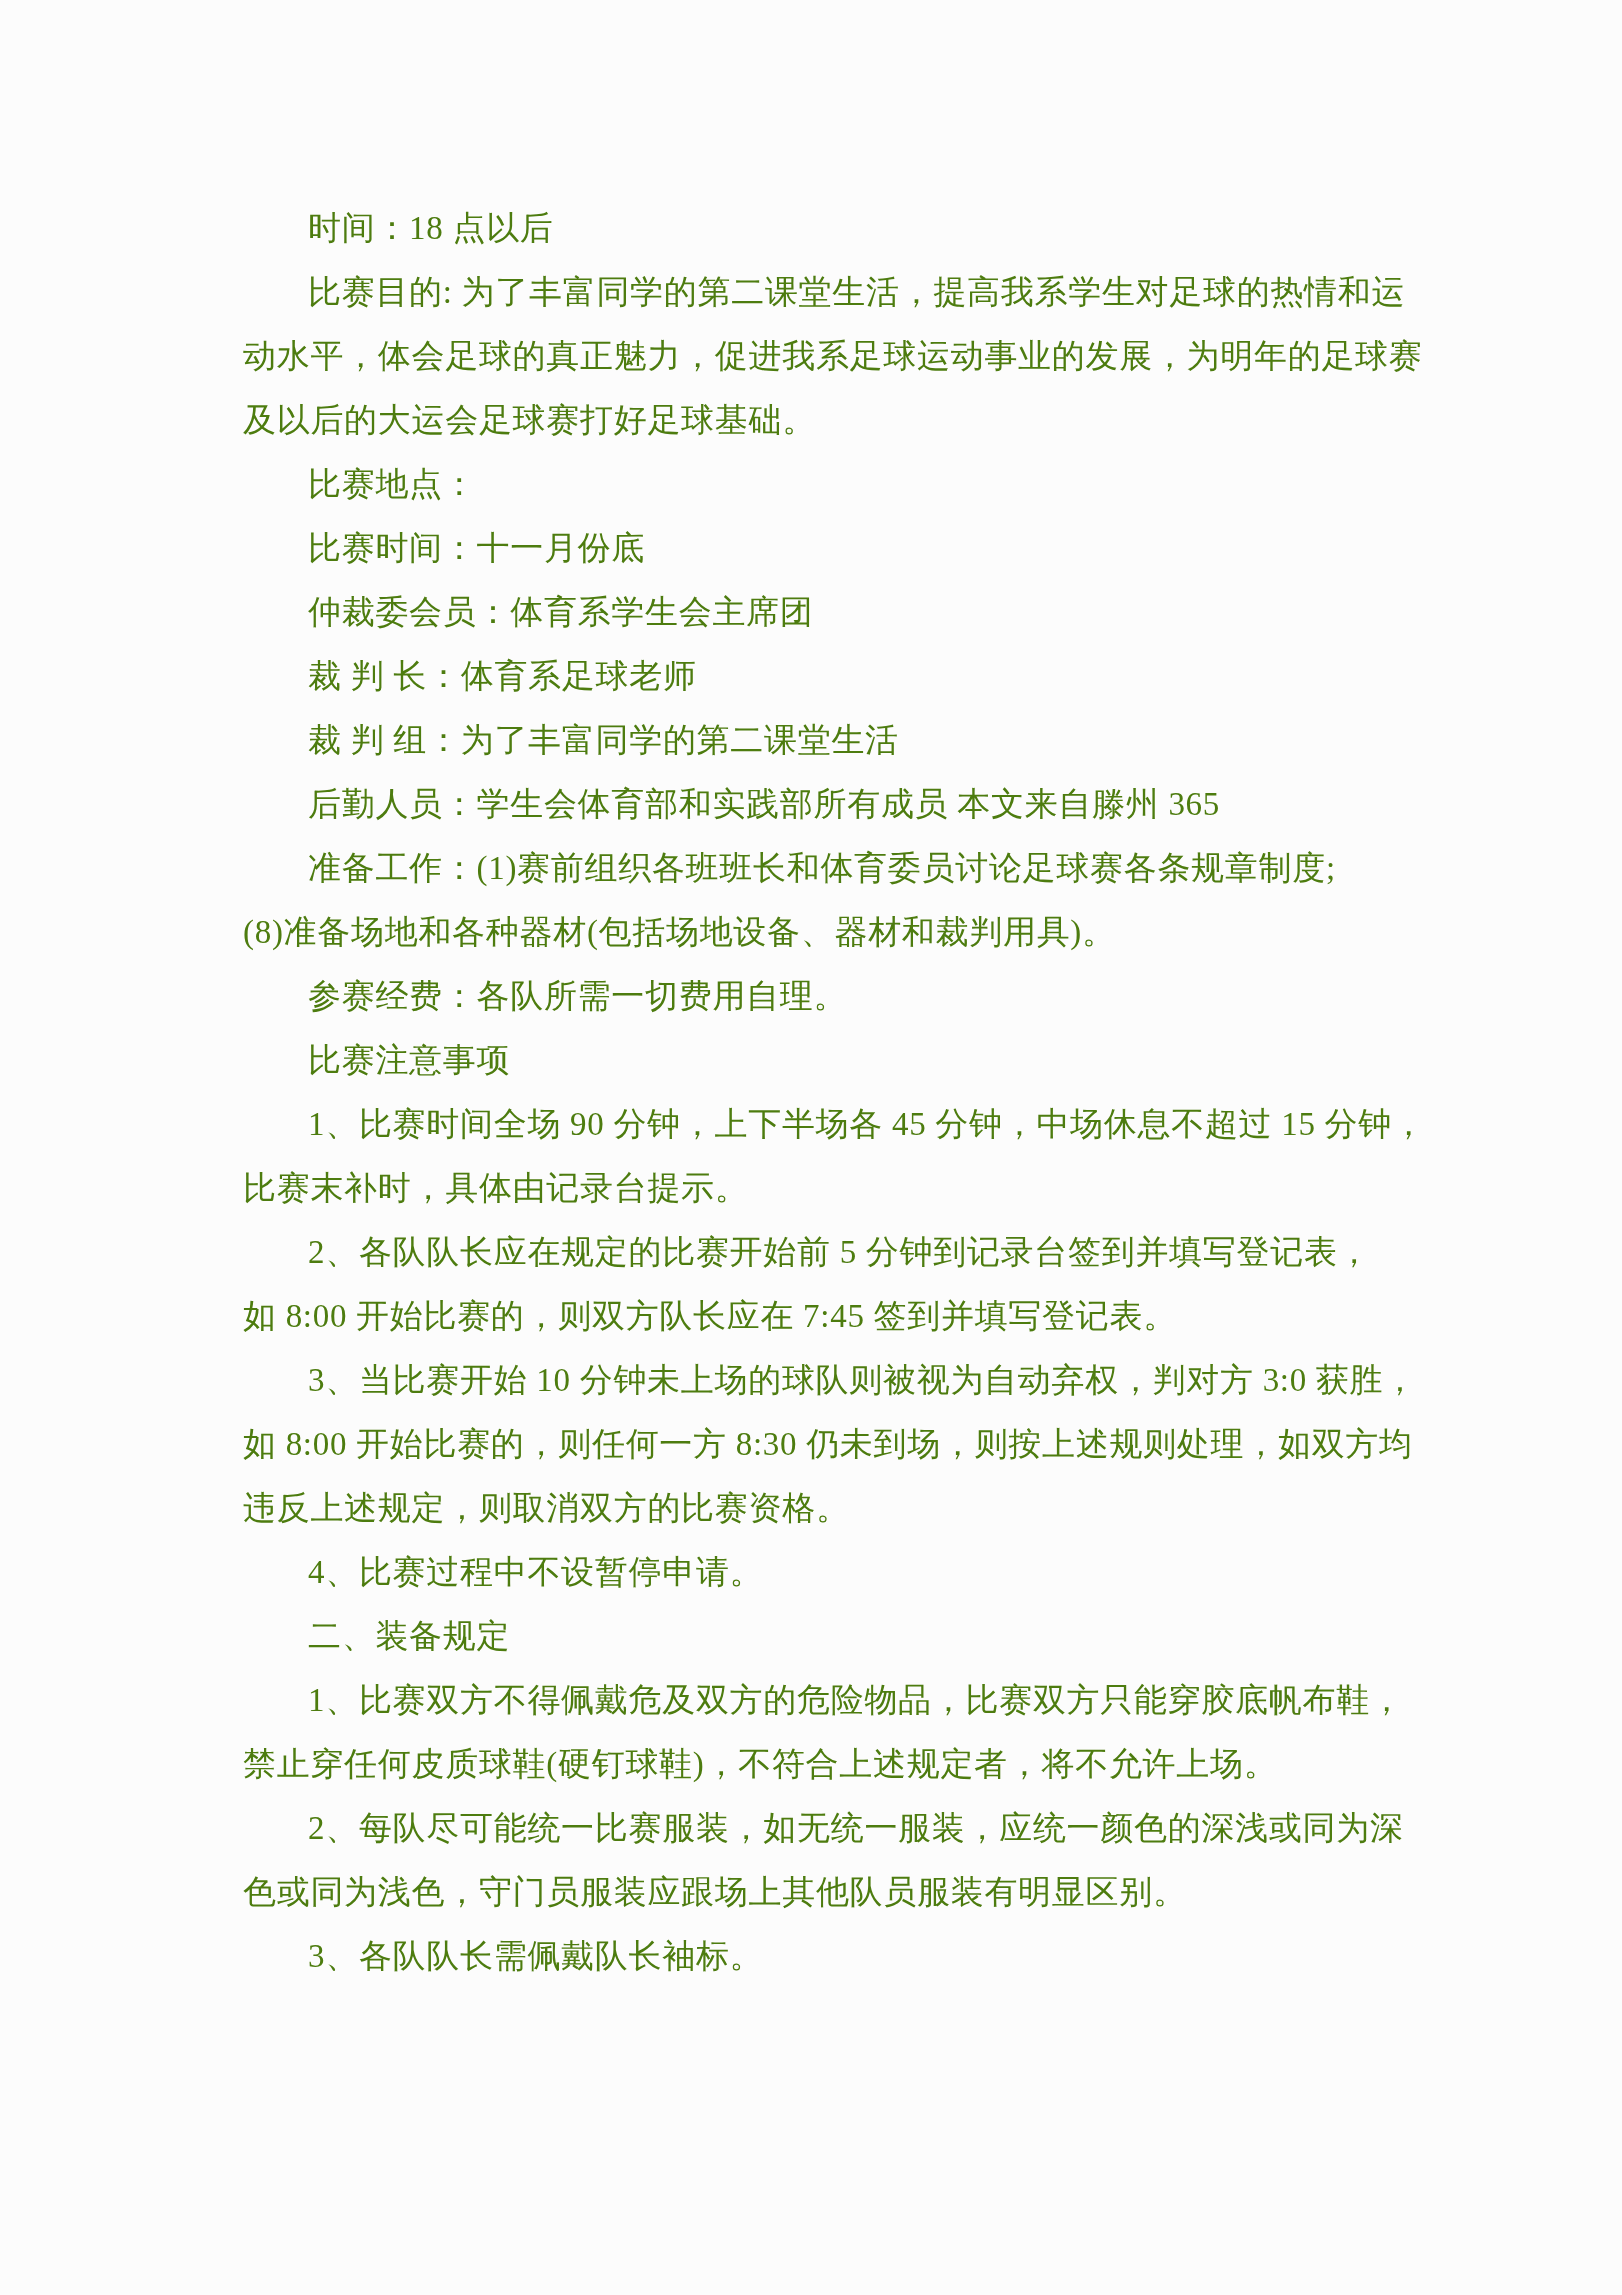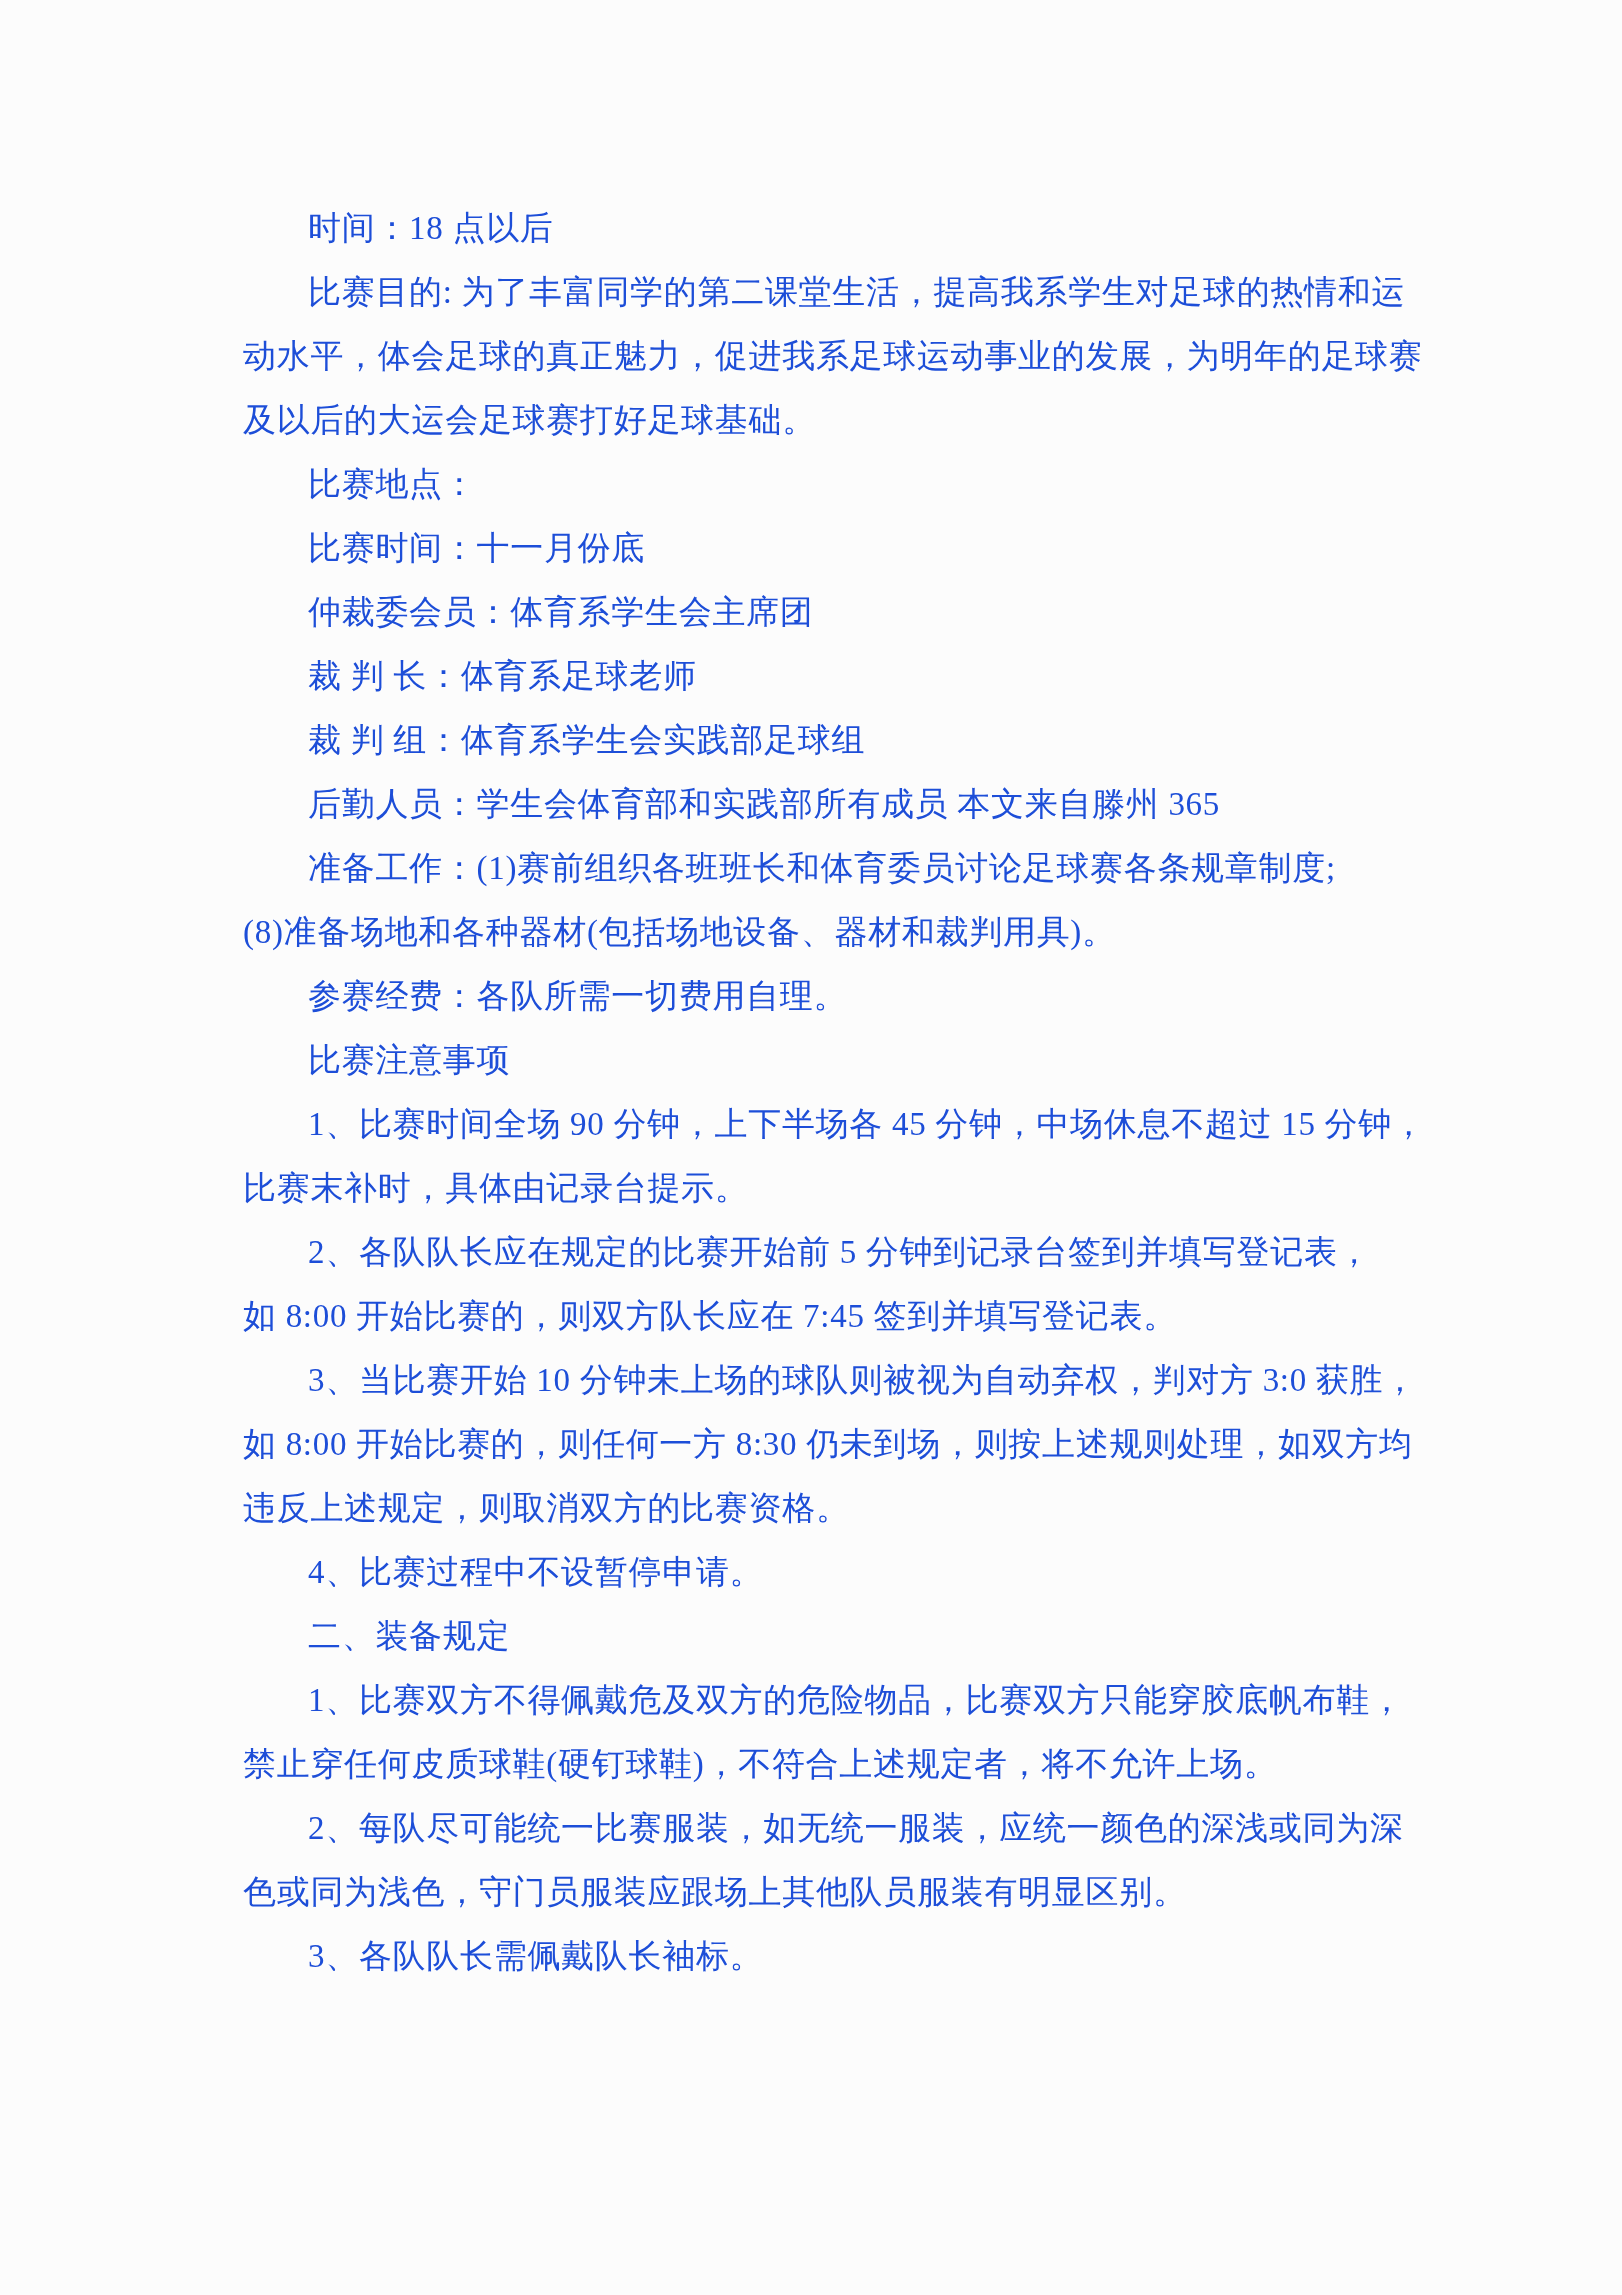--- a/index.html
+++ b/index.html
@@ -20,21 +20,21 @@
     top: 0;
     width: 1623px;
     height: 2295px;
     background: #fcfcfc;
   }
   .text-block {
     position: absolute;
     left: 243px;
     top: 196px;
     width: 1171px;
-    color: #1d4ed8;
+    color: #4d7c0f;
     font-size: 33px;
     letter-spacing: 0.7px;
   }
   .line {
     height: 64px;
     line-height: 64px;
     white-space: nowrap;
   }
   .line.indent {
     padding-left: 65px;
@@ -46,21 +46,21 @@
 <div class="page">
   <div class="text-block">
     <div class="line indent">时间：18 点以后</div>
     <div class="line indent">比赛目的: 为了丰富同学的第二课堂生活，提高我系学生对足球的热情和运</div>
     <div class="line">动水平，体会足球的真正魅力，促进我系足球运动事业的发展，为明年的足球赛</div>
     <div class="line">及以后的大运会足球赛打好足球基础。</div>
     <div class="line indent">比赛地点：</div>
     <div class="line indent">比赛时间：十一月份底</div>
     <div class="line indent">仲裁委会员：体育系学生会主席团</div>
     <div class="line indent">裁 判 长：体育系足球老师</div>
-    <div class="line indent">裁 判 组：体育系学生会实践部足球组</div>
+    <div class="line indent">裁 判 组：为了丰富同学的第二课堂生活</div>
     <div class="line indent">后勤人员：学生会体育部和实践部所有成员 本文来自滕州 365</div>
     <div class="line indent">准备工作：(1)赛前组织各班班长和体育委员讨论足球赛各条规章制度;</div>
     <div class="line">(8)准备场地和各种器材(包括场地设备、器材和裁判用具)。</div>
     <div class="line indent">参赛经费：各队所需一切费用自理。</div>
     <div class="line indent">比赛注意事项</div>
     <div class="line indent">1、比赛时间全场 90 分钟，上下半场各 45 分钟，中场休息不超过 15 分钟，</div>
     <div class="line">比赛末补时，具体由记录台提示。</div>
     <div class="line indent">2、各队队长应在规定的比赛开始前 5 分钟到记录台签到并填写登记表，</div>
     <div class="line">如 8:00 开始比赛的，则双方队长应在 7:45 签到并填写登记表。</div>
     <div class="line indent">3、当比赛开始 10 分钟未上场的球队则被视为自动弃权，判对方 3:0 获胜，</div>

